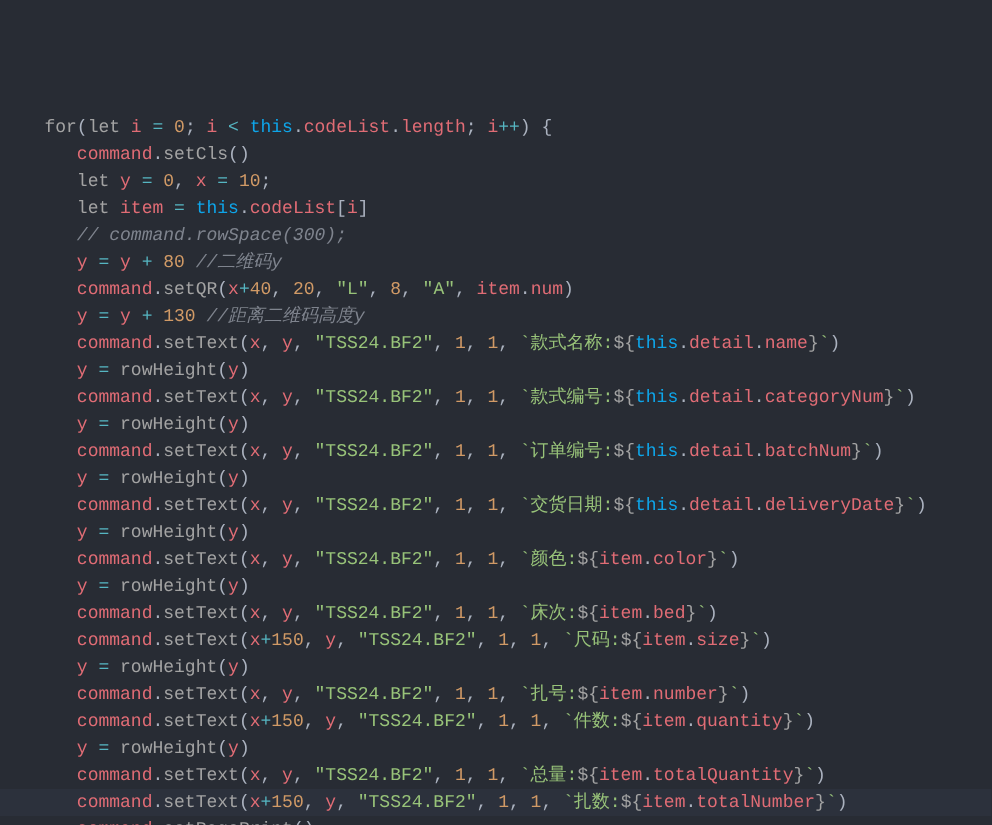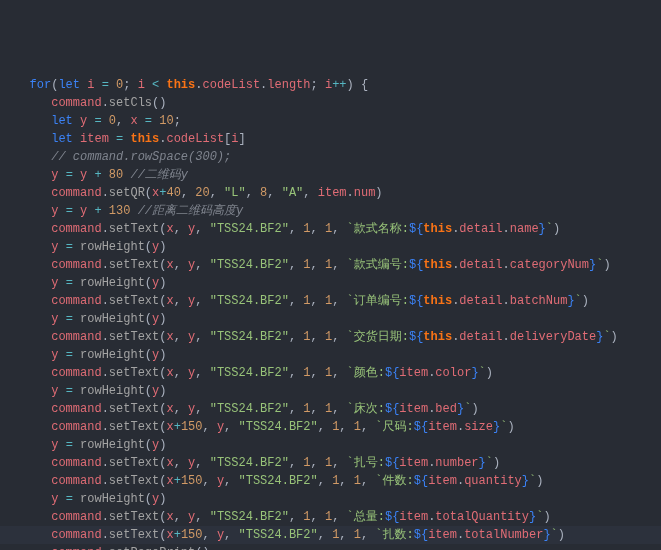--- a/index.html
+++ b/index.html
@@ -8,22 +8,22 @@
       font-family: 'Consolas', 'Monaco', 'Courier New', monospace;
       font-size: 12px;
       line-height: 18px;
       color: #abb2bf;
       padding: 4px 0;
       width: 661px;
       white-space: pre;
     }
     .line { padding: 0 8px; }
     .line.highlight { background: #2c313c; }
-    .kw { color: #3b82f6; }
-    .var { color: #f97316; font-weight: bold; }
+    .kw { color: #a3a3a3; }
+    .var { color: #0ea5e9; }
     .prop { color: #e06c75; }
     .num { color: #d19a66; }
     .str { color: #98c379; }
     .method { color: #a3a3a3; }
     .punct { color: #abb2bf; }
     .op { color: #56b6c2; }
     .comment { color: #7f848e; font-style: italic; text-align: center; }
     .cursor { background: #528bff; color: #fff; }
   </style>
 </head>

